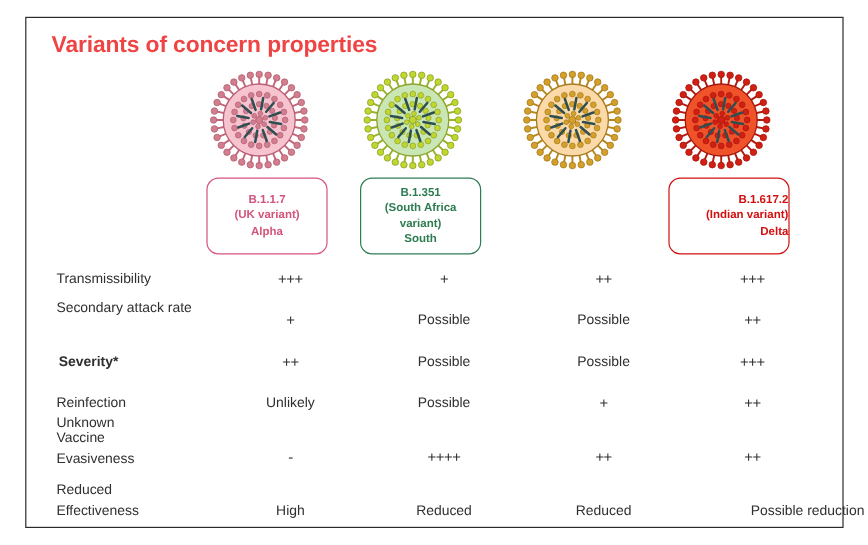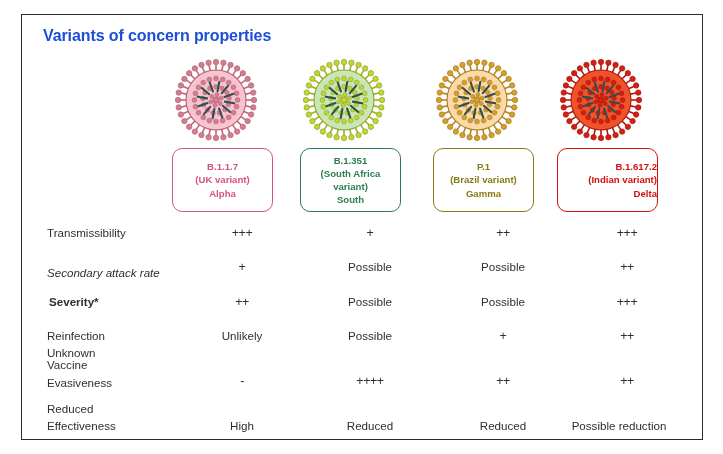--- a/index.html
+++ b/index.html
@@ -22,23 +22,23 @@
     height: 426px;
     border: 1.5px solid #2b2b2b;
     background: #ffffff;
     box-sizing: border-box;
   }
 
   #title {
     position: absolute;
     left: 21px;
     top: 12px;
-    font-size: 16px;
+    font-size: 19px;
     font-weight: bold;
-    color: #1d4ed8;
+    color: #ef4444;
     letter-spacing: -0.1px;
     white-space: nowrap;
   }
 
   
   .virus {
     position: absolute;
     top: 38px;
     width: 94px;
     height: 94px;
@@ -584,39 +584,34 @@
     <div class="line">Alpha</div>
   </div>
 
   <div class="variant-box" style="left: 278px; border-color: rgb(46, 125, 82); color: rgb(46, 125, 82);">
     <div class="line">B.1.351</div>
     <div class="line">(South Africa</div>
     <div class="line">variant)</div>
     <div class="line">South</div>
   </div>
 
-  <div class="variant-box" style="left: 411px; border-color: rgb(138, 122, 20); color: rgb(138, 122, 20);">
-    <div class="line">P.1</div>
-    <div class="line">(Brazil variant)</div>
-    <div class="line">Gamma</div>
-  </div>
 
   <div class="variant-box" style="left: 535px; border-color: rgb(211, 16, 16); color: rgb(211, 16, 16); align-items: flex-end;">
     <div class="line">B.1.617.2</div>
     <div class="line">(Indian variant)</div>
     <div class="line">Delta</div>
   </div>
 
   <div class="row-label" style="left:25px; top:211px;">Transmissibility</div>
   <div class="cell plus" style="left:220px; top:211px;">+++</div>
   <div class="cell plus" style="left:348px; top:211px;">+</div>
   <div class="cell plus" style="left:481px; top:211px;">++</div>
   <div class="cell plus" style="left:605px; top:211px;">+++</div>
 
-  <div class="row-label" style="left:25px; top:251px;font-style:italic;">Secondary attack rate</div>
+  <div class="row-label" style="left:25px; top:235px;">Secondary attack rate</div>
   <div class="cell plus" style="left:220px; top:245px;">+</div>
   <div class="cell" style="left:348px; top:245px;">Possible</div>
   <div class="cell" style="left:481px; top:245px;">Possible</div>
   <div class="cell plus" style="left:605px; top:245px;">++</div>
 
   <div class="row-label" style="left:27px; top:280px;font-weight:bold;">Severity*</div>
   <div class="cell plus" style="left:220px; top:280px;">++</div>
   <div class="cell" style="left:348px; top:280px;">Possible</div>
   <div class="cell" style="left:481px; top:280px;">Possible</div>
   <div class="cell plus" style="left:605px; top:280px;">+++</div>
@@ -633,15 +628,15 @@
   <div class="cell plus" style="left:220px; top:359px;">-</div>
   <div class="cell plus" style="left:348px; top:359px;">++++</div>
   <div class="cell plus" style="left:481px; top:359px;">++</div>
   <div class="cell plus" style="left:605px; top:359px;">++</div>
 
   <div class="row-label" style="left:25px; top:387px;">Reduced</div>
   <div class="row-label" style="left:25px; top:404px;">Effectiveness</div>
   <div class="cell" style="left:220px; top:404px;">High</div>
   <div class="cell" style="left:348px; top:404px;">Reduced</div>
   <div class="cell" style="left:481px; top:404px;">Reduced</div>
-  <div class="cell" style="left:581px; top:404px;padding-left:32px;">Possible reduction</div>
+  <div class="cell" style="left:635px; top:404px;padding-left:32px;">Possible reduction</div>
 
 </div>
 
 </body></html>

